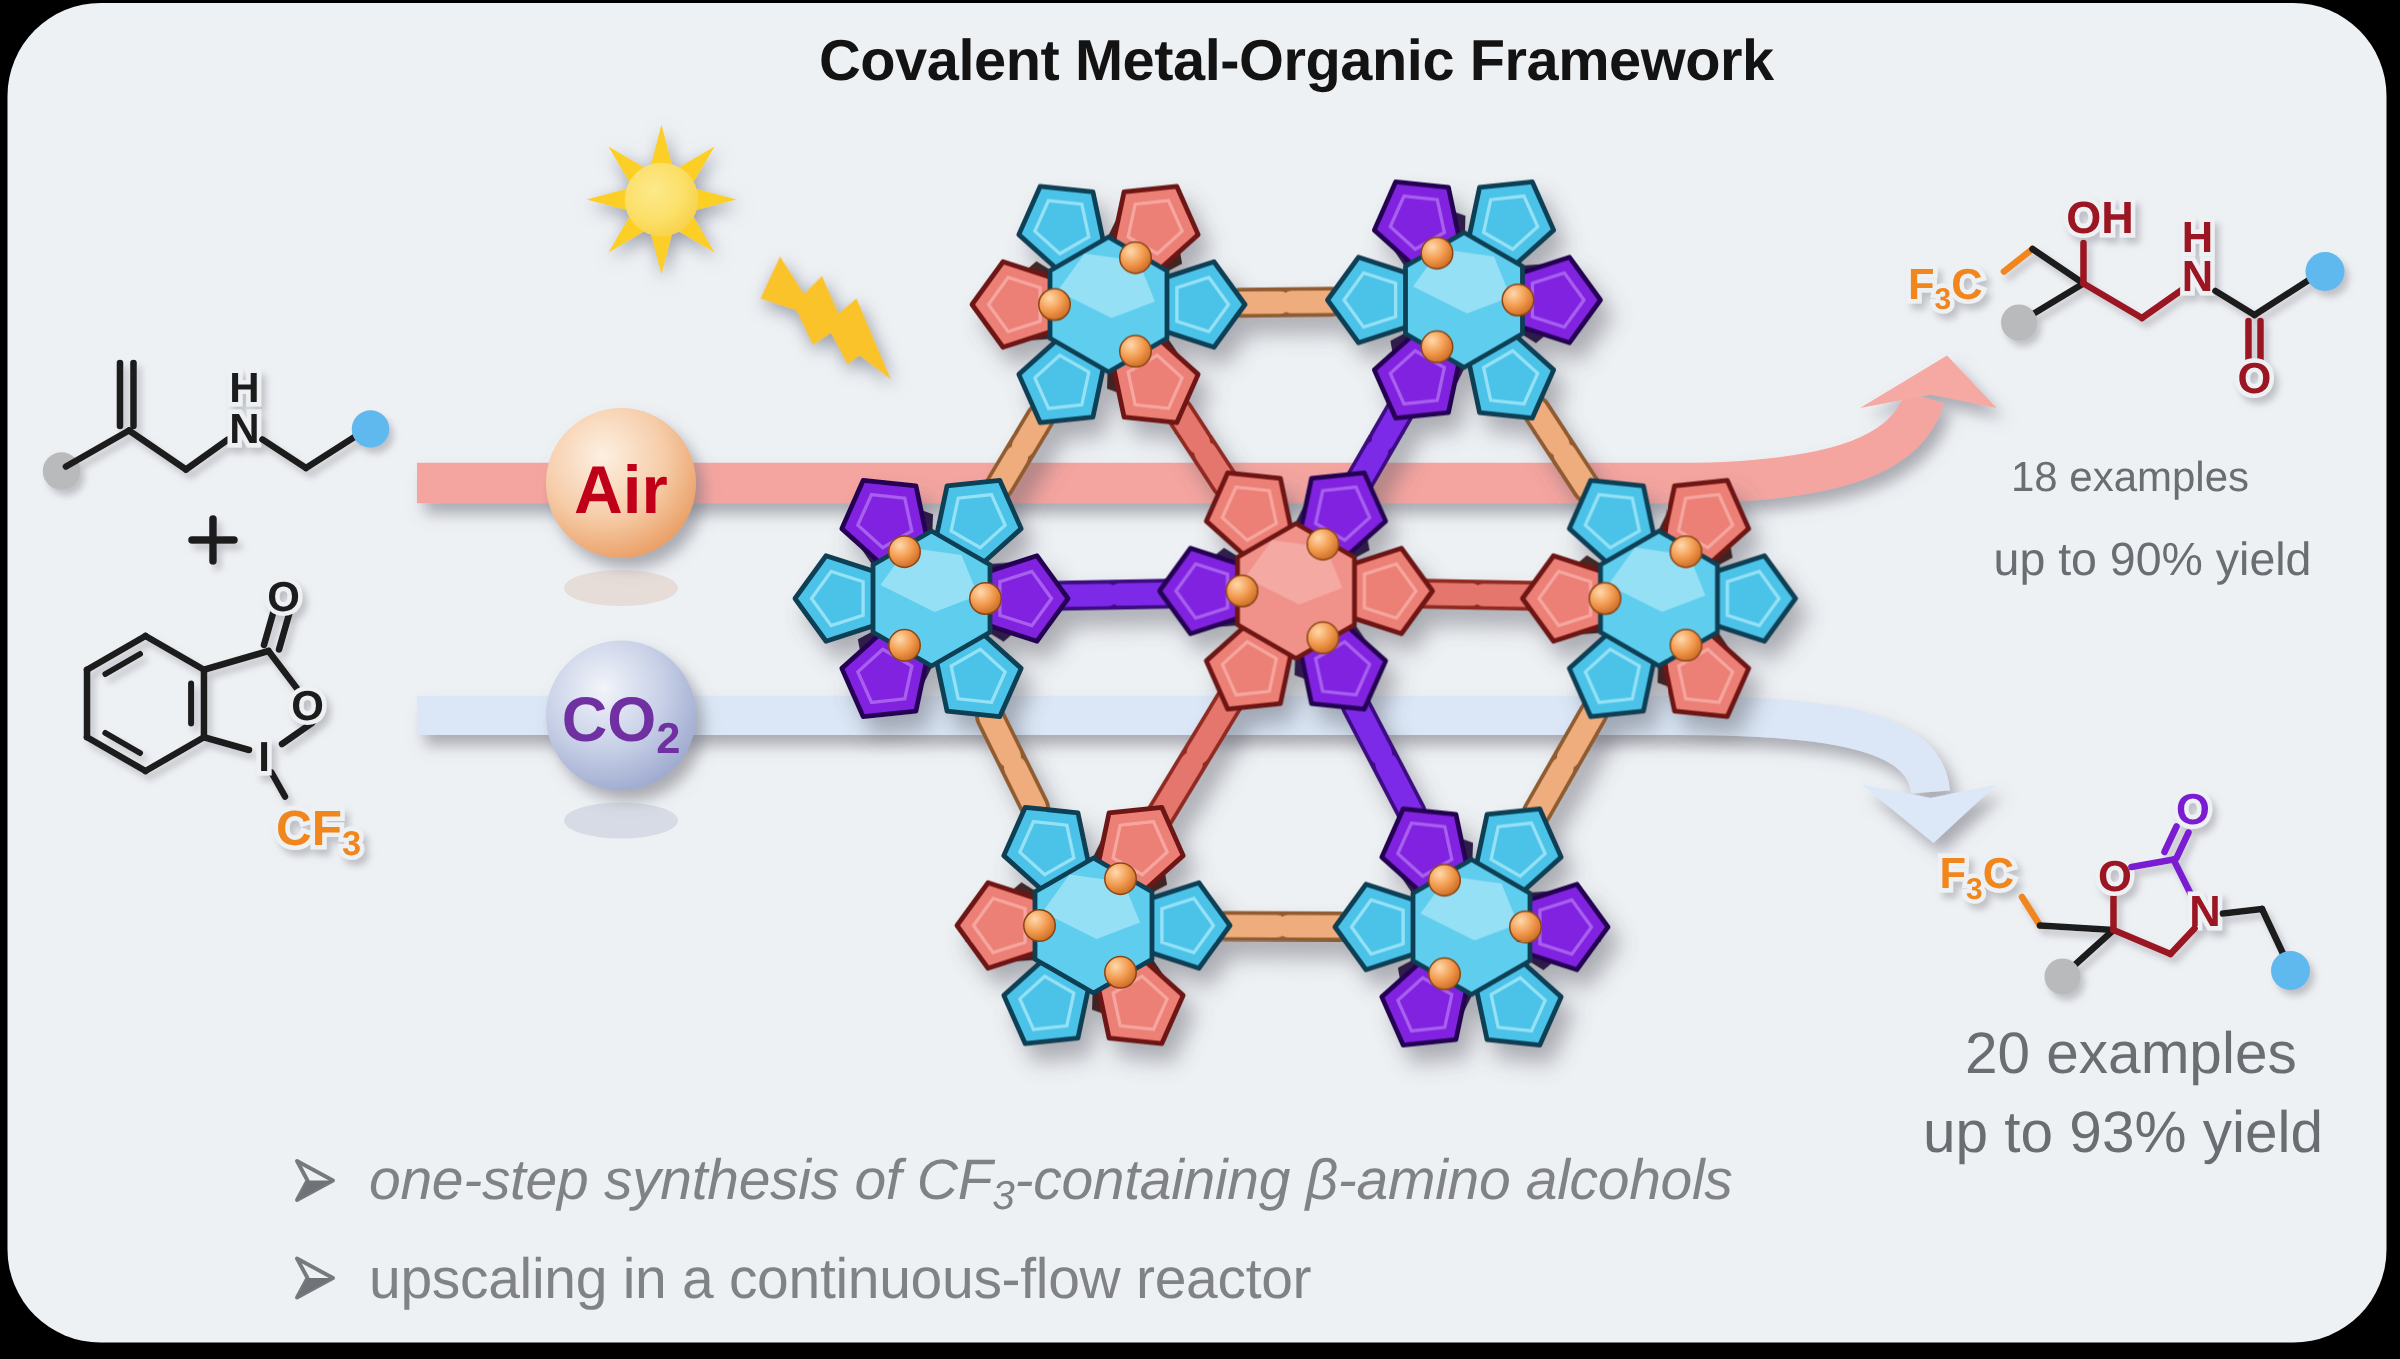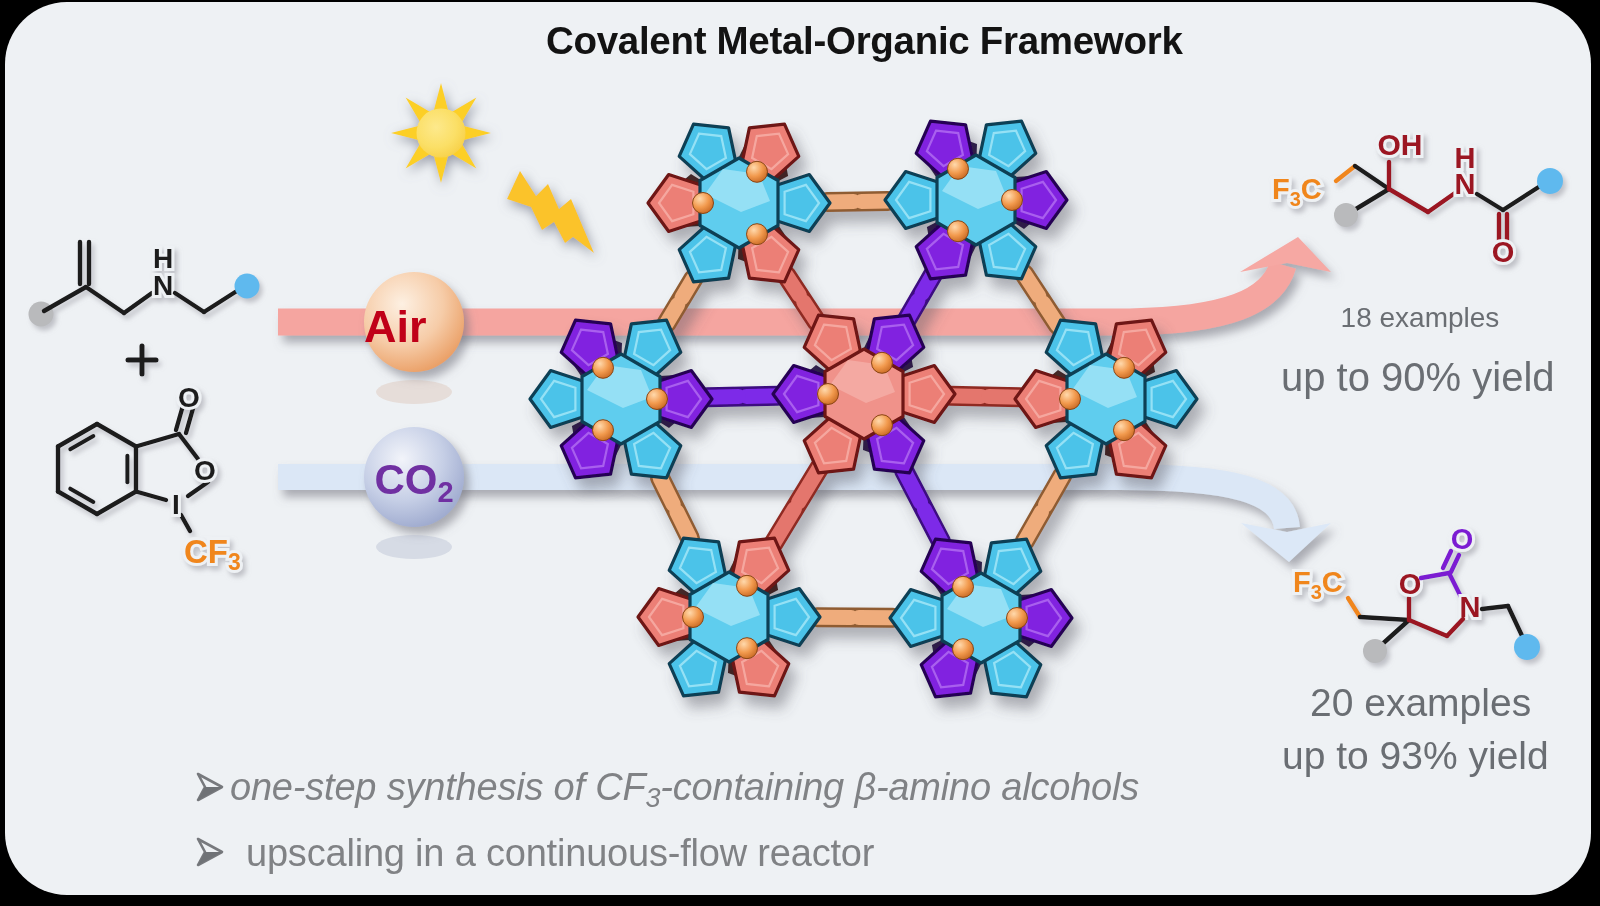--- a/index.html
+++ b/index.html
@@ -321,20 +321,20 @@
 <circle cx="1527" cy="647" r="13" fill="#5fb9ee"></circle>
 </g>
 <g stroke="#77797d" stroke-width="2.6" fill="none" stroke-linejoin="round">
  <polygon points="198,774 222,787 198,800 205,787"></polygon>
  <polygon points="198,839 222,852 198,865 205,852"></polygon>
 </g>
 <polygon points="198,800 222,787 205,787" fill="#6f7276"></polygon>
 <polygon points="198,865 222,852 205,852" fill="#6f7276"></polygon>
 </svg>
 <div class="t" style="left:546px;top:19px;width:632px;text-align:center;font-size:38.5px;font-weight:bold;color:#131313;letter-spacing:-0.3px">Covalent Metal-Organic Framework</div>
-<div class="t" style="left:364px;top:301px;width:100px;text-align:left;font-size:45px;font-weight:bold;color:#c00018">Air</div>
+<div class="t" style="left:364px;top:301px;width:100px;text-align:center;font-size:45px;font-weight:bold;color:#c00018">Air</div>
 <div class="t" style="left:364px;top:456px;width:100px;text-align:center;font-size:42px;font-weight:bold;color:#7030a2">CO<span style="font-size:29px;vertical-align:-8px">2</span></div>
 <div class="t" style="left:1310px;top:302px;width:220px;text-align:center;font-size:28px;color:#6a6e73">18 examples</div>
-<div class="t" style="left:1281px;top:355px;width:260px;text-align:left;font-size:40px;color:#6a6e73">up to 90% yield</div>
+<div class="t" style="left:1281px;top:355px;width:260px;text-align:right;font-size:31px;color:#6a6e73">up to 90% yield</div>
 <div class="t" style="left:1310px;top:681px;width:220px;font-size:39px;color:#6a6e73">20 examples</div>
 <div class="t" style="left:1282px;top:734px;width:260px;text-align:right;font-size:39px;color:#6a6e73">up to 93% yield</div>
-<div class="t" style="left:230px;top:766px;font-size:38px;font-style:italic;color:#808285;letter-spacing:-0.2px">one-step synthesis of CF<span style="font-size:27px;vertical-align:-7px">3</span>-containing β-amino alcohols</div>
+<div class="t" style="left:246px;top:766px;font-size:38px;font-style:italic;color:#808285;letter-spacing:-0.2px">one-step synthesis of CF<span style="font-size:27px;vertical-align:-7px">3</span>-containing β-amino alcohols</div>
 <div class="t" style="left:246px;top:832px;font-size:38px;color:#808285;letter-spacing:-0.2px">upscaling in a continuous-flow reactor</div>
 
 </body></html>

